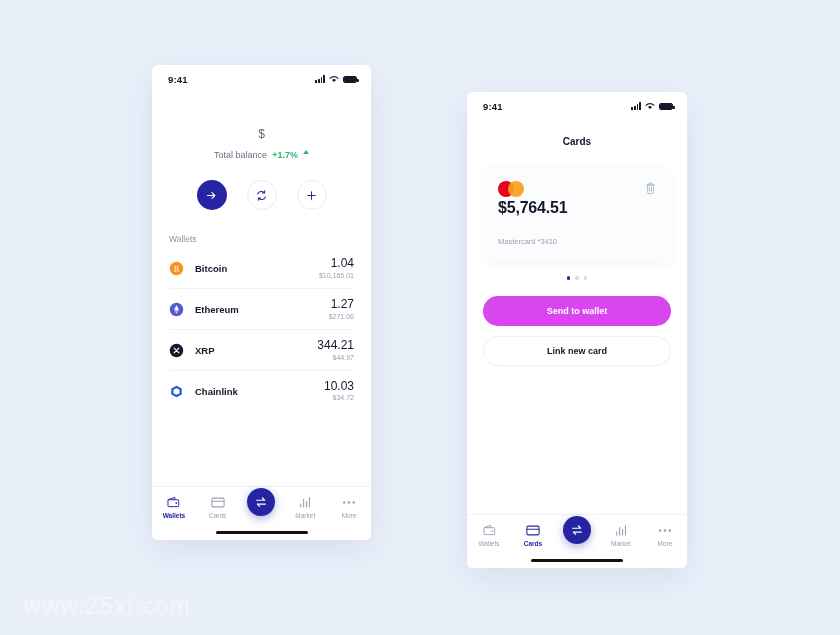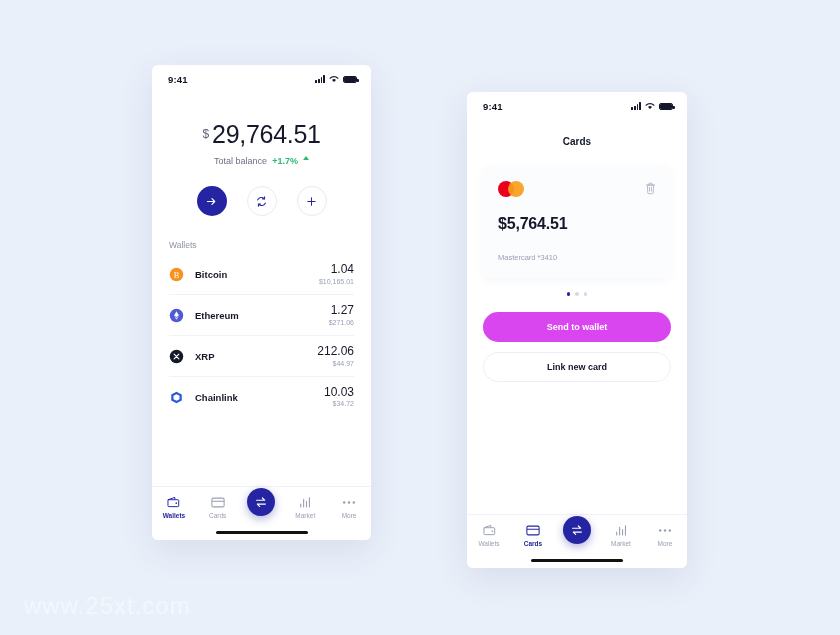--- a/index.html
+++ b/index.html
@@ -128,21 +128,21 @@
   .card{
     margin:20px 16px 0 16px;background:#fbfcfe;border-radius:7px;
     padding:14px 15px 16px 15px;box-sizing:border-box;
     box-shadow:0 2px 10px rgba(40,60,110,.05);
   }
   .card-top{display:flex;align-items:flex-start;justify-content:space-between;}
   .mc{position:relative;width:26px;height:16px;}
   .mc span{position:absolute;top:0;width:16px;height:16px;border-radius:50%;}
   .mc .mc-red{left:0;background:#eb001b;}
   .mc .mc-amber{right:0;background:#f79e1b;opacity:.92;}
-  .card-amt{font-size:16px;font-weight:bold;color:#15182b;margin-top:16px;letter-spacing:-.2px;}
+  .card-amt{font-size:16px;font-weight:bold;color:#15182b;letter-spacing:-.2px;}
   .card-meta{font-size:7.5px;color:#9aa0b4;margin-top:20px;}
   .dots{display:flex;justify-content:center;gap:5px;margin-top:14px;}
   .dot{width:3.5px;height:3.5px;border-radius:50%;background:#d4dae8;}
   .dot.on{background:#2525a3;}
   .btn{
     margin:16px 16px 0 16px;height:30px;border-radius:16px;
     display:flex;align-items:center;justify-content:center;
     font-size:9px;font-weight:bold;box-sizing:border-box;
   }
   .btn.filled{background:#d946ef;color:#fff;}
@@ -166,21 +166,20 @@
         <path d="M6 8.2 L3.6 5.6 A3.4 3.4 0 0 1 8.4 5.6 Z" fill="#15182b"></path>
         <path d="M1.3 3.6 A6.6 6.6 0 0 1 10.7 3.6" stroke="#15182b" stroke-width="1.3" fill="none" stroke-linecap="round"></path>
       </svg>
       <span class="battery"></span>
     </div>
   </div>
 
   <div class="balance-wrap">
     <div class="balance-row">
       <span class="balance-cur">$</span>
-      <span class="balance-amt">29,764.51</span>
     </div>
     <div class="balance-sub">
       <span>Total balance</span>
       <span class="pct">+1.7%</span>
       <span class="tri-up"></span>
     </div>
   </div>
 
   <div class="actions">
     <div class="act primary">
@@ -232,21 +231,21 @@
 
 
 
     <div class="wrow">
       <svg class="wicon" viewBox="0 0 20 20">
         <circle cx="10" cy="10" r="9" fill="#15182b"></circle>
         <path d="M6.8 6.8 13.2 13.2M13.2 6.8 6.8 13.2" stroke="#fff" stroke-width="1.5" stroke-linecap="round"></path>
       </svg>
       <span class="wname">XRP</span>
       <span class="wvals">
-        <span class="wamt" style="display:block">212.06</span>
+        <span class="wamt" style="display:block">344.21</span>
         <span class="wusd" style="display:block">$44.97</span>
       </span>
     </div>
 
     <div class="wrow" style="border-bottom:none">
       <svg class="wicon" viewBox="0 0 20 20">
         <path d="M10 2.2 17 6.1v7.8L10 17.8 3 13.9V6.1z" fill="#2a5ada"></path>
         <path d="M10 5.6 14 7.8v4.4L10 14.4 6 12.2V7.8z" fill="#fff"></path>
       </svg>
       <span class="wname">Chainlink</span>

